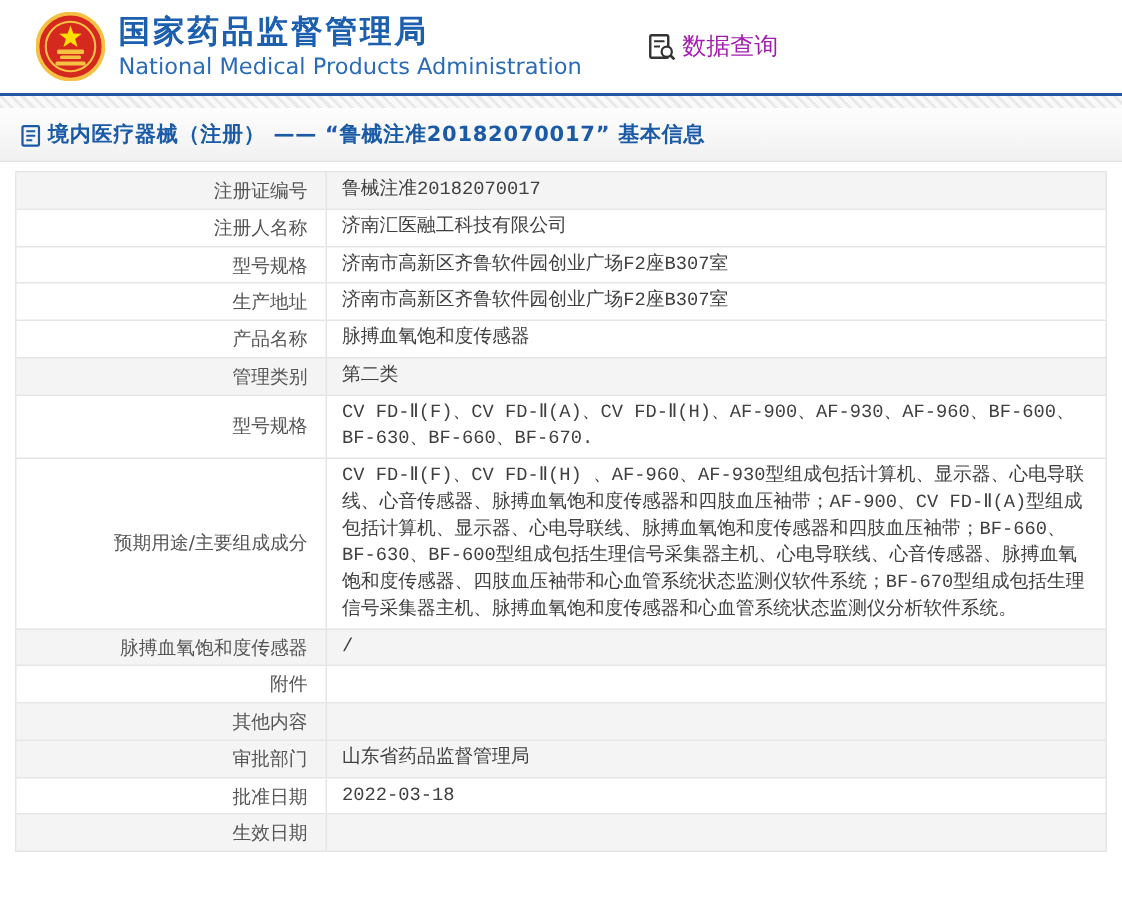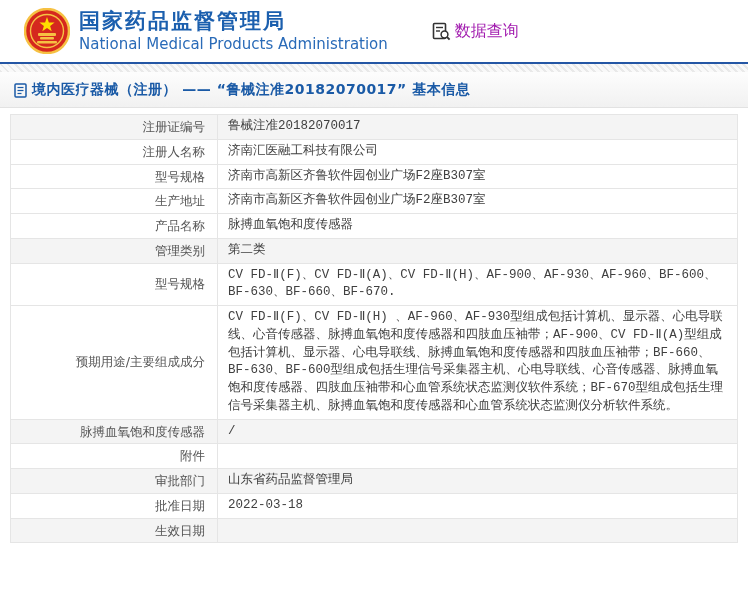--- a/index.html
+++ b/index.html
@@ -129,20 +129,24 @@
         </tr>
         <tr class="shaded">
           <th>脉搏血氧饱和度传感器</th>
           <td>/</td>
         </tr>
         <tr>
           <th>附件</th>
           <td></td>
         </tr>
         <tr class="shaded">
+          <th>其他内容</th>
+          <td></td>
+        </tr>
+        <tr class="shaded">
           <th>审批部门</th>
           <td>山东省药品监督管理局</td>
         </tr>
         <tr>
           <th>批准日期</th>
           <td>2022-03-18</td>
         </tr>
         <tr class="shaded">
           <th>生效日期</th>
           <td></td>

